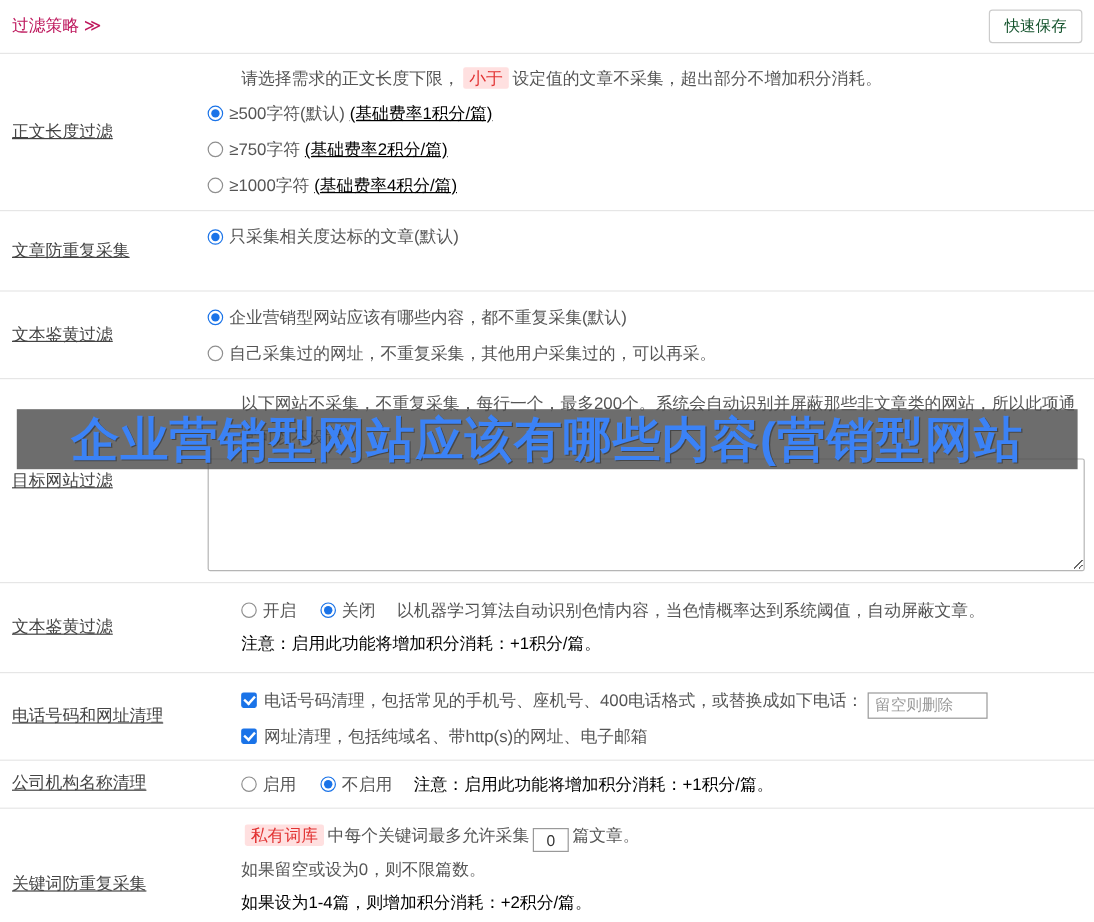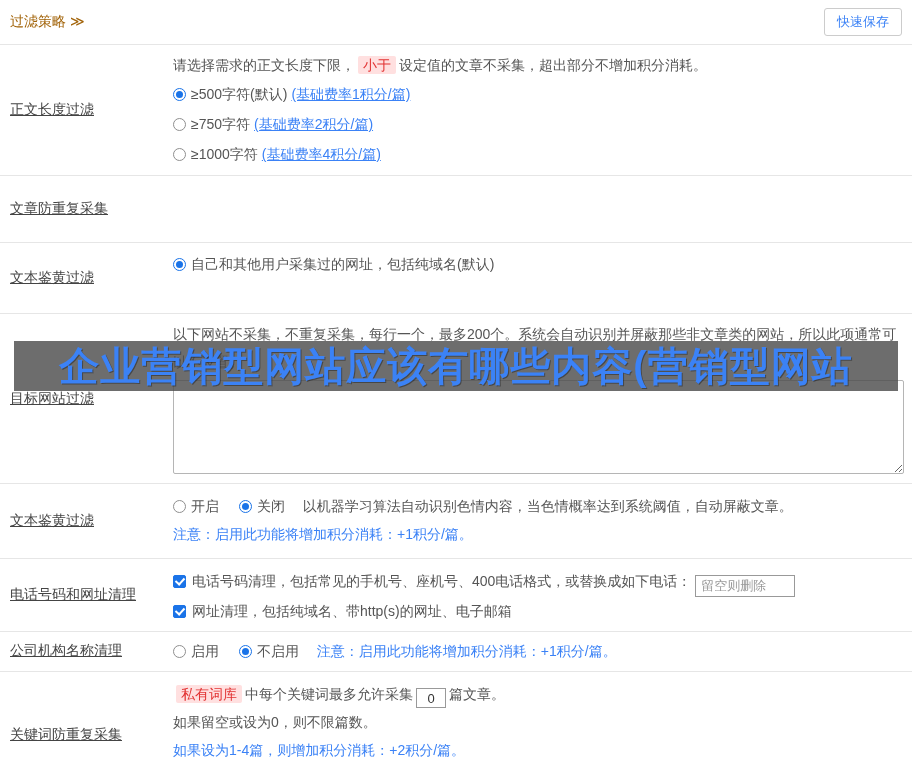--- a/index.html
+++ b/index.html
@@ -7,35 +7,35 @@
   body {
     width: 912px; min-height: 768px;
     font-family: "Liberation Sans", "DejaVu Sans", sans-serif;
     font-size: 14px; color: #555;
     position: relative;
   }
   .topbar {
     height: 45px; display: flex; align-items: center; justify-content: space-between;
     padding: 0 10px; border-bottom: 1px solid #e6e6e6;
   }
-  .page-title { color: #a16207; font-size: 14px; cursor: pointer; }
+  .page-title { color: #be185d; font-size: 14px; cursor: pointer; }
   .save-btn {
     background: #fff; border: 1px solid #ccc; border-radius: 3px;
-    padding: 4px 12px; font-size: 13px; color: #3b82f6; cursor: pointer;
+    padding: 4px 12px; font-size: 13px; color: #14532d; cursor: pointer;
     font-family: inherit;
   }
   .row { display: flex; border-bottom: 1px solid #e6e6e6; }
   .row-label {
     width: 173px; flex: 0 0 173px; padding-left: 10px;
     display: flex; align-items: center; color: #444; text-decoration: underline;
   }
   .row-content { flex: 1; padding: 6px 8px 6px 0; }
-  .line { line-height: 28px; }
+  .line { line-height: 28px; margin-left: 28px; }
   .opt-line { line-height: 30px; display: block; cursor: pointer; }
-  .red { color: #3b82f6; }
+  .red { color: #000000; }
   .underline { text-decoration: underline; }
   .hl {
     background: #ffe0e0; color: #e23333; padding: 1px 5px; margin: 0 3px;
     border-radius: 2px;
   }
   .note { margin-left: 4px; }
   
   .radio {
     display: inline-block; width: 13px; height: 13px; border-radius: 50%;
     border: 1px solid #8f8f8f; background: #fff; position: relative;
@@ -110,28 +110,34 @@
     </label>
     <label class="opt-line">
       <span class="radio"></span><span>≥1000字符</span><span class="red underline note">(基础费率4积分/篇)</span>
     </label>
   </div>
 </div>
 
 <div class="row r2">
   <div class="row-label">文章防重复采集</div>
   <div class="row-content">
+    <label class="opt-line">
+      <span class="radio checked"></span><span>只采集相关度达标的文章(默认)</span>
+    </label>
   </div>
 </div>
 
 <div class="row r3">
   <div class="row-label">文本鉴黄过滤</div>
   <div class="row-content">
     <label class="opt-line">
-      <span class="radio checked"></span><span>自己和其他用户采集过的网址，包括纯域名(默认)</span>
+      <span class="radio checked"></span><span>企业营销型网站应该有哪些内容，都不重复采集(默认)</span>
+    </label>
+    <label class="opt-line">
+      <span class="radio"></span><span>自己采集过的网址，不重复采集，其他用户采集过的，可以再采。</span>
     </label>
   </div>
 </div>
 
 <div class="row r4">
   <div class="row-label">目标网站过滤</div>
   <div class="row-content">
     <div class="line">以下网站不采集，不重复采集，每行一个，最多200个。系统会自动识别并屏蔽那些非文章类的网站，所以此项通常可以不设置。</div>
     <textarea class="sites" style=""></textarea>
   </div>

